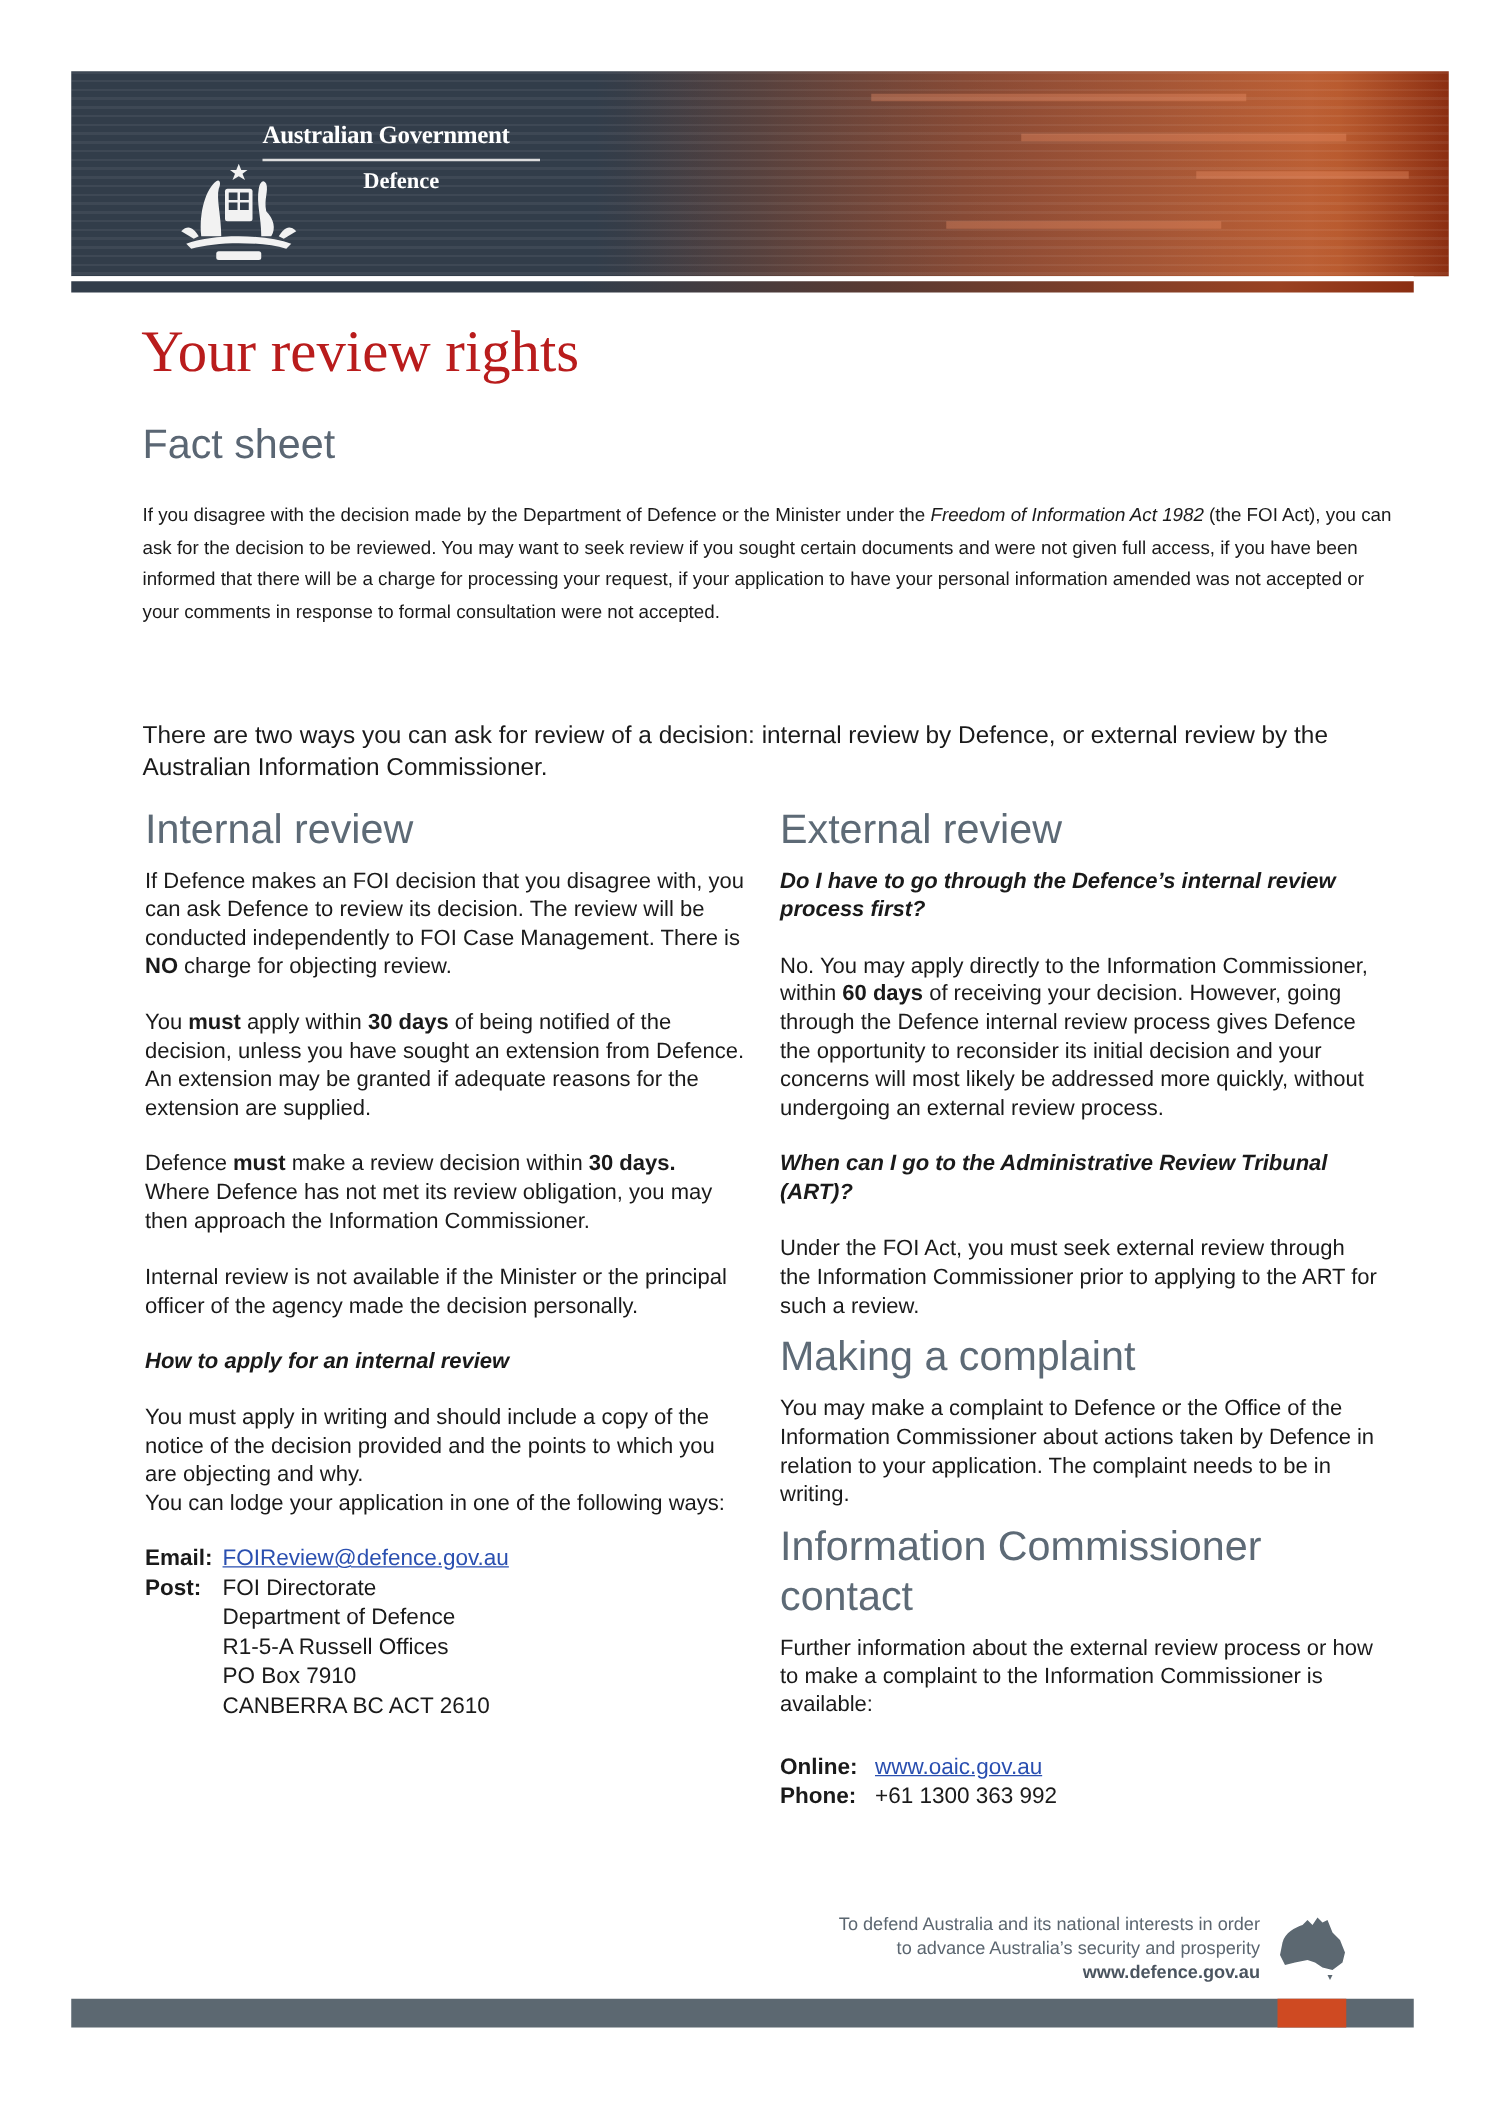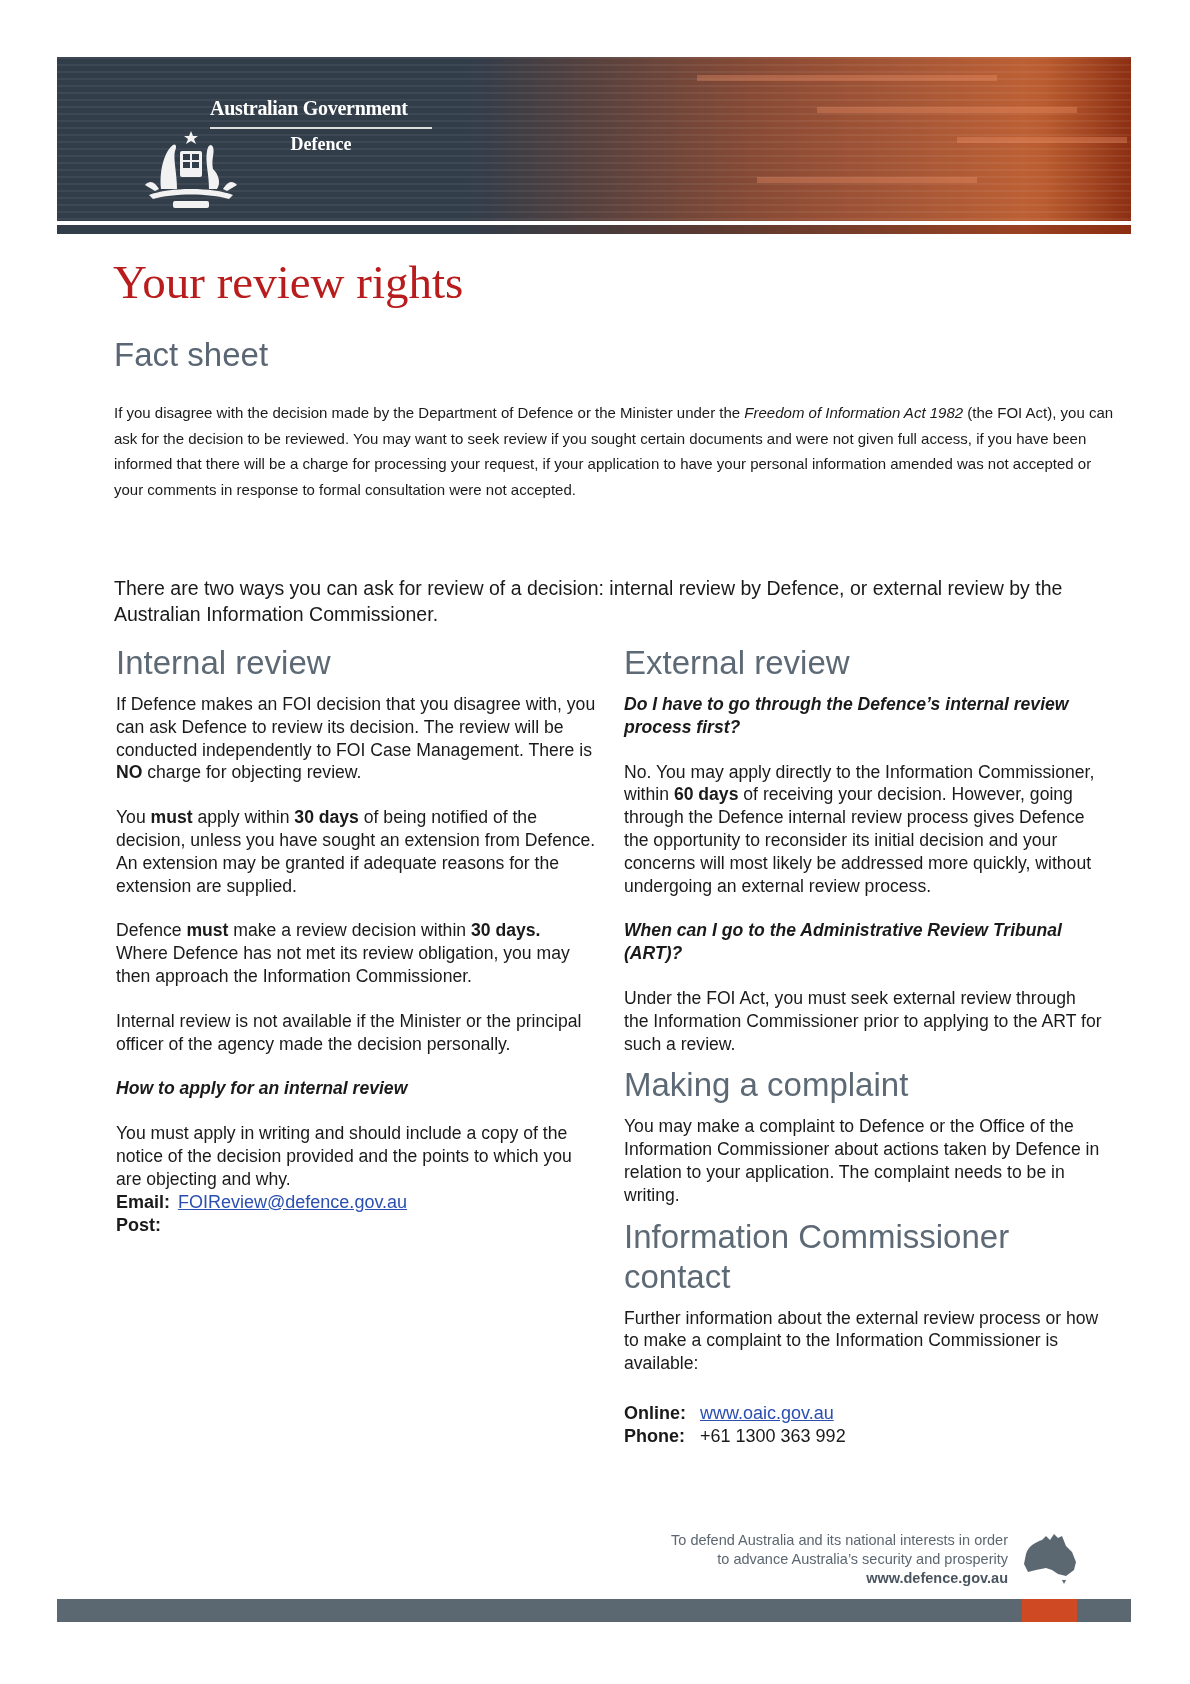--- a/index.html
+++ b/index.html
@@ -1,18 +1,18 @@
 <!DOCTYPE html>
 <html><head>
 <meta charset="utf-8">
 <style>
   html,body{margin:0;padding:0;background:#fff;}
   body{width:1190px;height:1684px;position:relative;overflow:hidden;font-family:"Liberation Sans",sans-serif;color:#1a1a1a;}
   .header{position:absolute;left:57px;top:57px;width:1074px;height:164px;
-    background:linear-gradient(90deg,#323d4a 0%,#323d4a 38%,#4a3c3c 50%,#6e3e2e 65%,#8a4428 80%,#a4481f 92%,#8b2e12 100%);overflow:hidden;}
+    background:linear-gradient(90deg,#323d4a 0%,#323d4a 38%,#4a3c3c 50%,#6e3e2e 65%,#8a4428 80%,#a4481f 92%,#8b2e12 100%);overflow:hidden;padding-left:28px;}
   .header .streaks{position:absolute;inset:0;
     background:
       repeating-linear-gradient(180deg,rgba(255,255,255,0.06) 0 2px,transparent 2px 7px),
       linear-gradient(90deg,transparent 40%,rgba(230,120,80,0.25) 70%,rgba(240,140,90,0.35) 90%,transparent 100%);}
   .header .streak{position:absolute;height:6px;background:rgba(240,150,110,0.35);}
   .header-rule{position:absolute;left:57px;top:221px;width:1074px;height:4px;background:#fff;}
   .header-band{position:absolute;left:57px;top:225px;width:1074px;height:9px;
     background:linear-gradient(90deg,#323d4a 0%,#323d4a 38%,#5a3a32 60%,#9a4222 90%,#8b2e12 100%);}
   .crest{position:absolute;left:82px;top:72px;width:104px;height:88px;}
   .gov{position:absolute;left:210px;top:97px;color:#fff;font-family:"Liberation Serif",serif;font-weight:bold;font-size:20px;letter-spacing:-0.3px;}
@@ -81,24 +81,32 @@
 <p class="intro2">There are two ways you can ask for review of a decision: internal review by Defence, or external review by the Australian Information Commissioner.</p>
 
 <div class="col col-left">
   <h2 class="sec">Internal review</h2>
   <p><span>If Defence makes an FOI decision that you disagree with, you can ask Defence to review its decision. The review will be conducted independently to FOI Case Management. There is </span><b>NO</b><span> charge for objecting review.</span></p>
   <p><span>You </span><b>must</b><span> apply within </span><b>30 days</b><span> of being notified of the decision, unless you have sought an extension from Defence. An extension may be granted if adequate reasons for the extension are supplied.</span></p>
   <p><span>Defence </span><b>must</b><span> make a review decision within </span><b>30 days.</b><span> Where Defence has not met its review obligation, you may then approach the Information Commissioner.</span></p>
   <p>Internal review is not available if the Minister or the principal officer of the agency made the decision personally.</p>
   <p class="q">How to apply for an internal review</p>
   <p style="margin-bottom:0">You must apply in writing and should include a copy of the notice of the decision provided and the points to which you are objecting and why.</p>
+  <p>You can lodge your application in one of the following ways:</p>
   <div class="contact">
     <span class="lbl">Email:</span>
     <span><a class="link">FOIReview@defence.gov.au</a></span>
     <span class="lbl">Post:</span>
+    <span>
+      <div>FOI Directorate</div>
+      <div>Department of Defence</div>
+      <div>R1-5-A Russell Offices</div>
+      <div>PO Box 7910</div>
+      <div>CANBERRA BC ACT 2610</div>
+    </span>
   </div>
 </div>
 
 <div class="col col-right">
   <h2 class="sec">External review</h2>
   <p class="q">Do I have to go through the Defence’s internal review process first?</p>
   <p><span>No. You may apply directly to the Information Commissioner, within </span><b>60 days</b><span> of receiving your decision. However, going through the Defence internal review process gives Defence the opportunity to reconsider its initial decision and your concerns will most likely be addressed more quickly, without undergoing an external review process.</span></p>
   <p class="q">When can I go to the Administrative Review Tribunal (ART)?</p>
   <p style="margin-bottom:10px">Under the FOI Act, you must seek external review through the Information Commissioner prior to applying to the ART for such a review.</p>
   <h2 class="sec">Making a complaint</h2>

